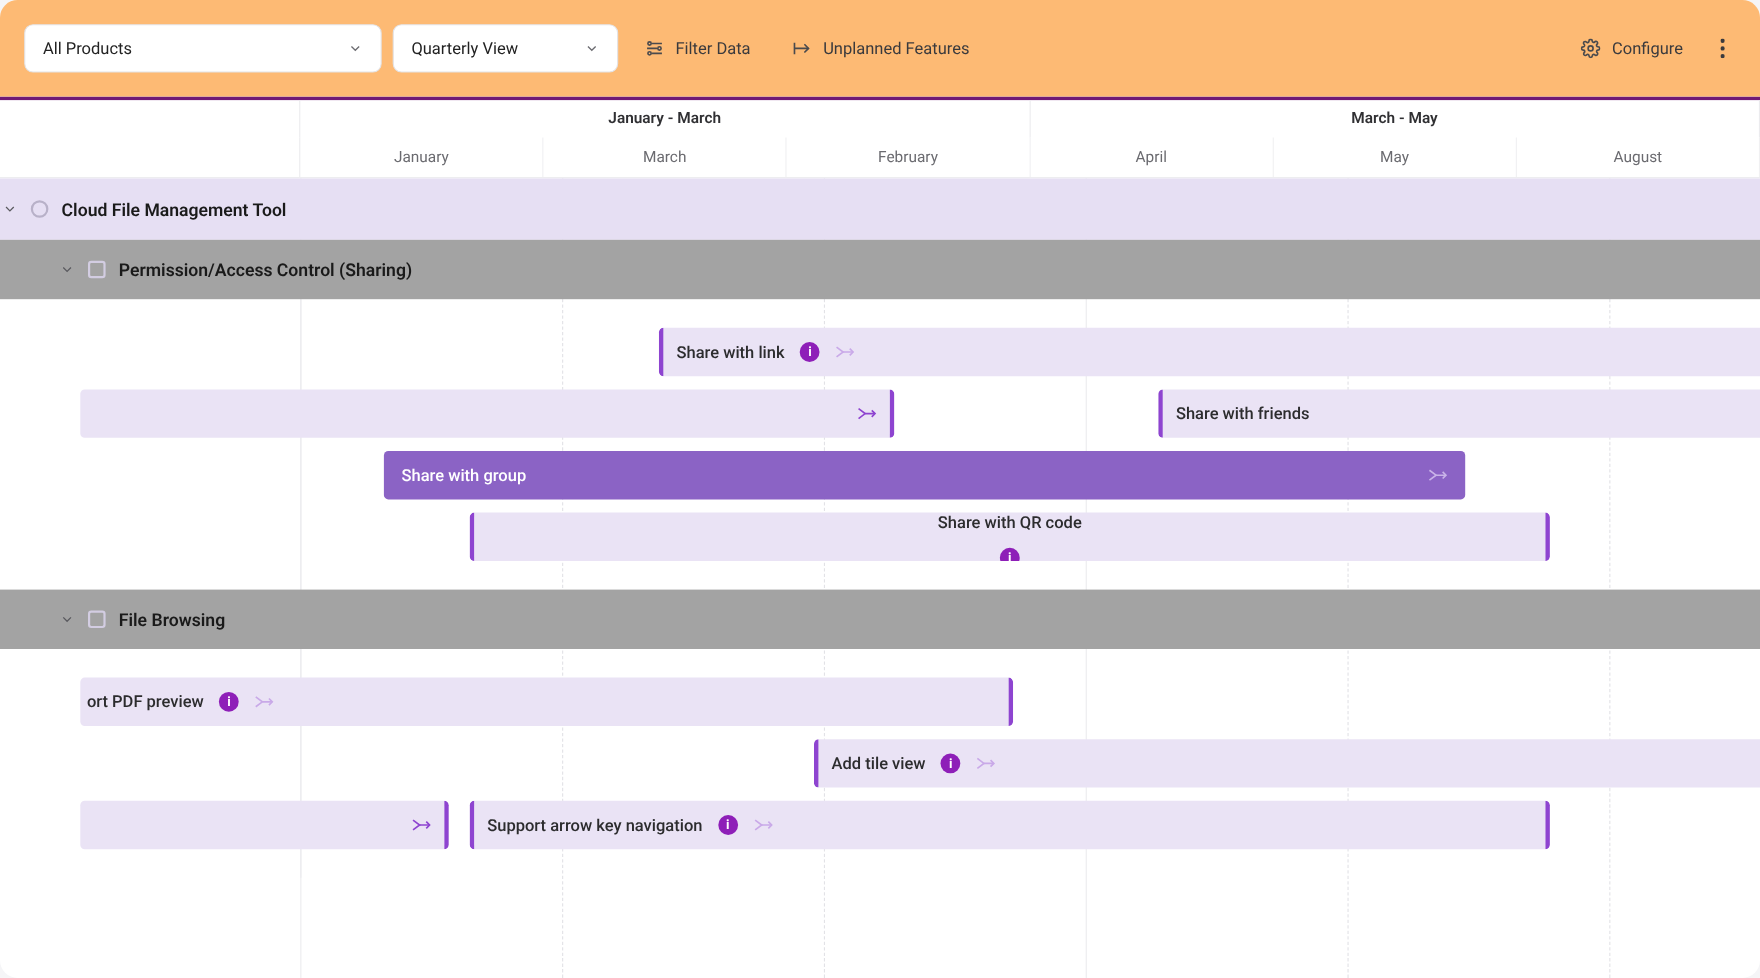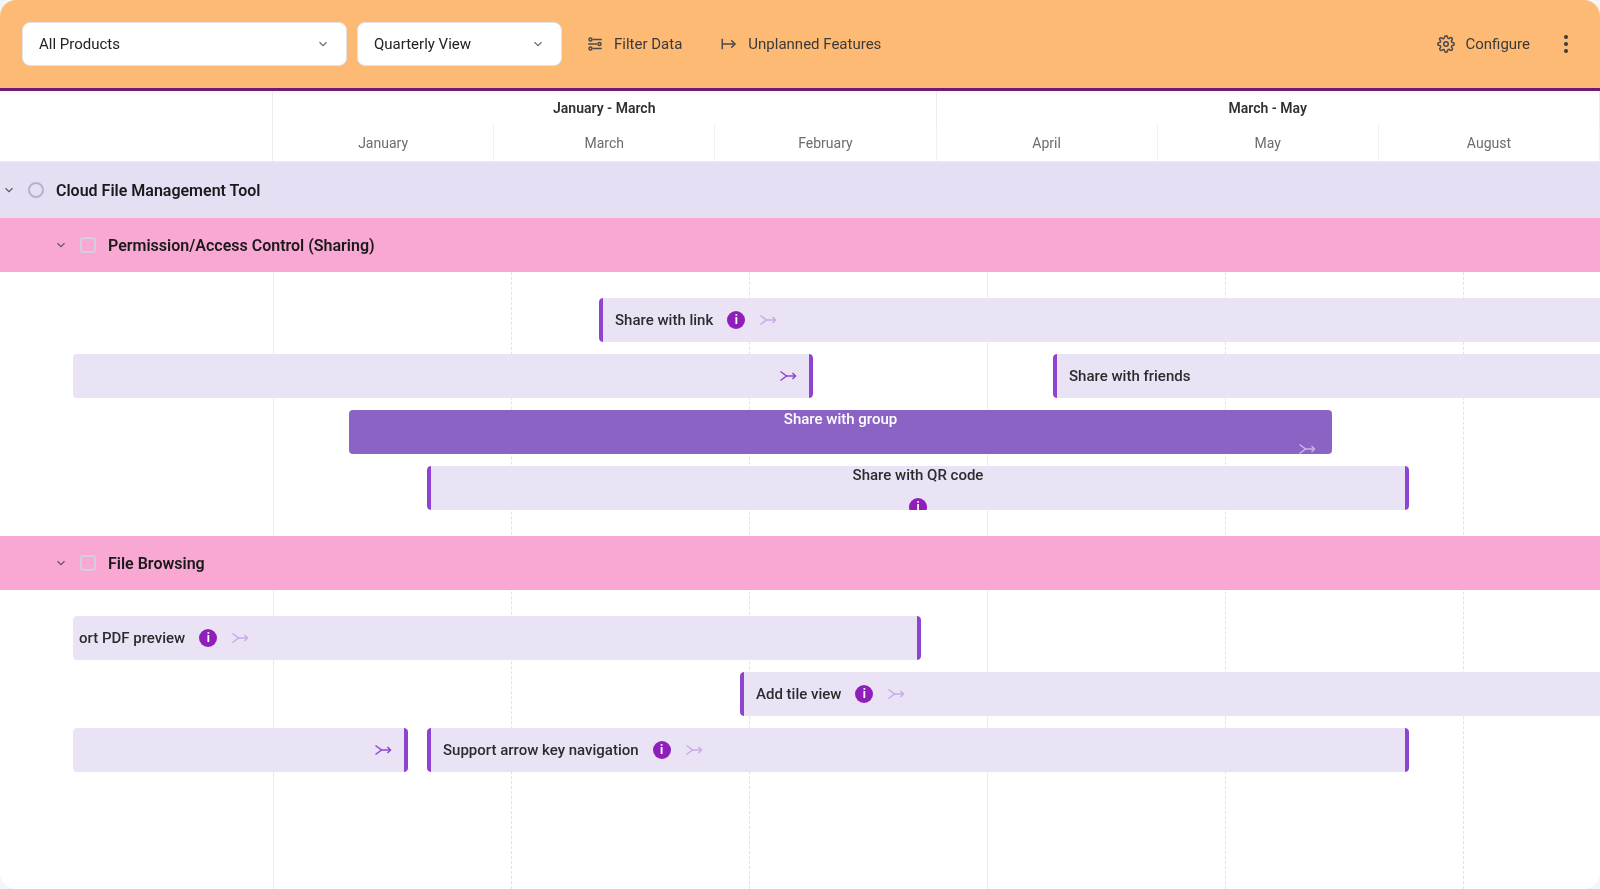--- a/index.html
+++ b/index.html
@@ -131,21 +131,21 @@
     align-items: center;
     height: 56px;
     padding-left: 2px;
     gap: 12px;
     font-size: 16px;
     font-weight: 600;
     position: relative;
     z-index: 2;
   }
   .group-row.level0 { background: #e6dff3; }
-  .group-row.level1 { background: #f9a8d4; padding-left: 54px; height: 54px; }
+  .group-row.level1 { background: #a3a3a3; padding-left: 54px; height: 54px; }
   .chev-open { color: #5a5a5f; display:flex; align-items:center; }
   .circle-ind {
     width: 16px; height: 16px;
     border: 2px solid #b8b1c8;
     border-radius: 50%;
   }
   .square-ind {
     width: 16px; height: 16px;
     border: 2px solid #d3cde2;
     border-radius: 3px;
@@ -178,21 +178,20 @@
     font-weight: 500;
     overflow: hidden;
   }
   .bar.light {
     background: #eae3f5;
     color: #2c2c2e;
   }
   .bar.solid {
     background: #8b63c5;
     color: #fff;
-    flex-direction: column;
   }
   .bar .edge-l, .bar .edge-r {
     position: absolute;
     top: 0; bottom: 0;
     width: 4px;
     background: #8e44d0;
   }
   .bar .edge-l { left: 0; border-radius: 4px 0 0 4px; }
   .bar .edge-r { right: 0; border-radius: 0 4px 4px 0; }
   .info-badge {

